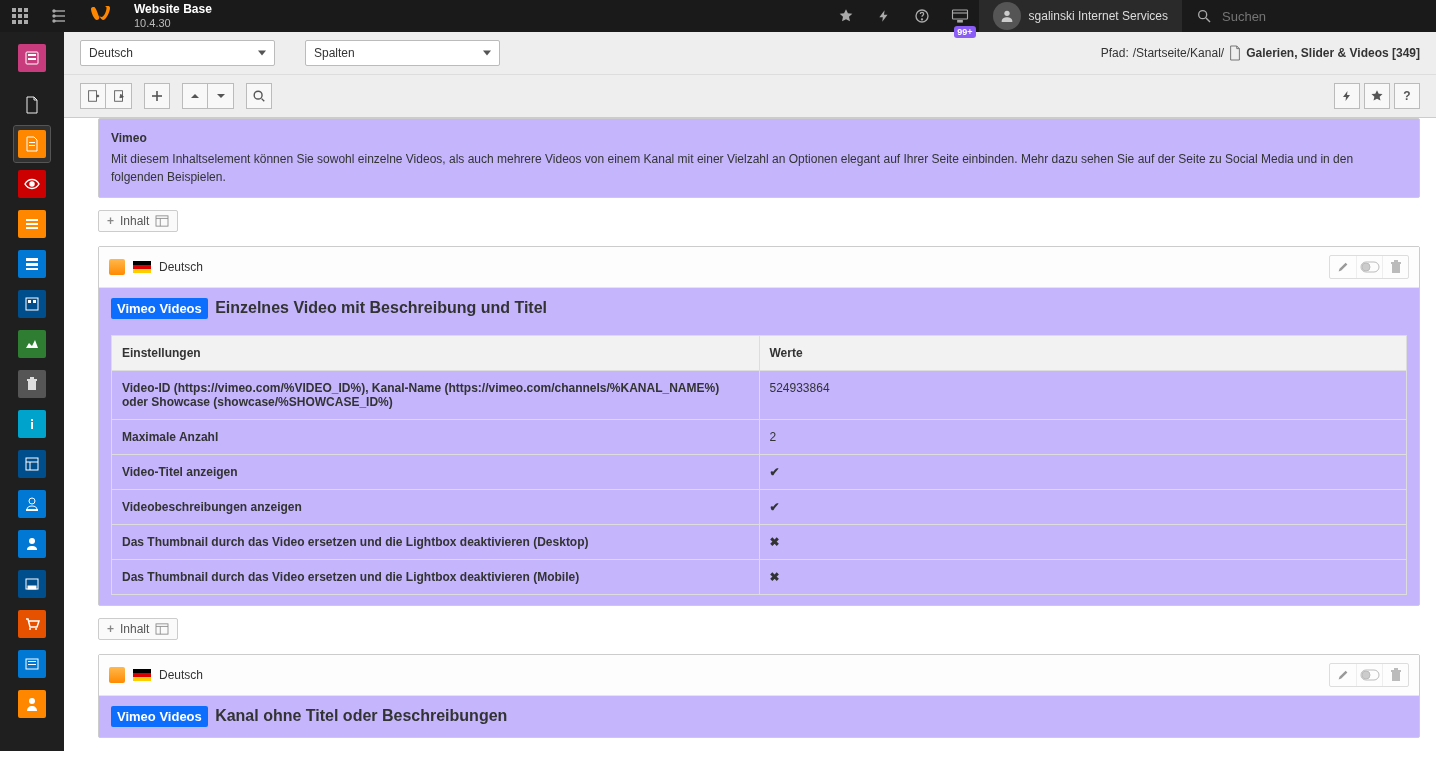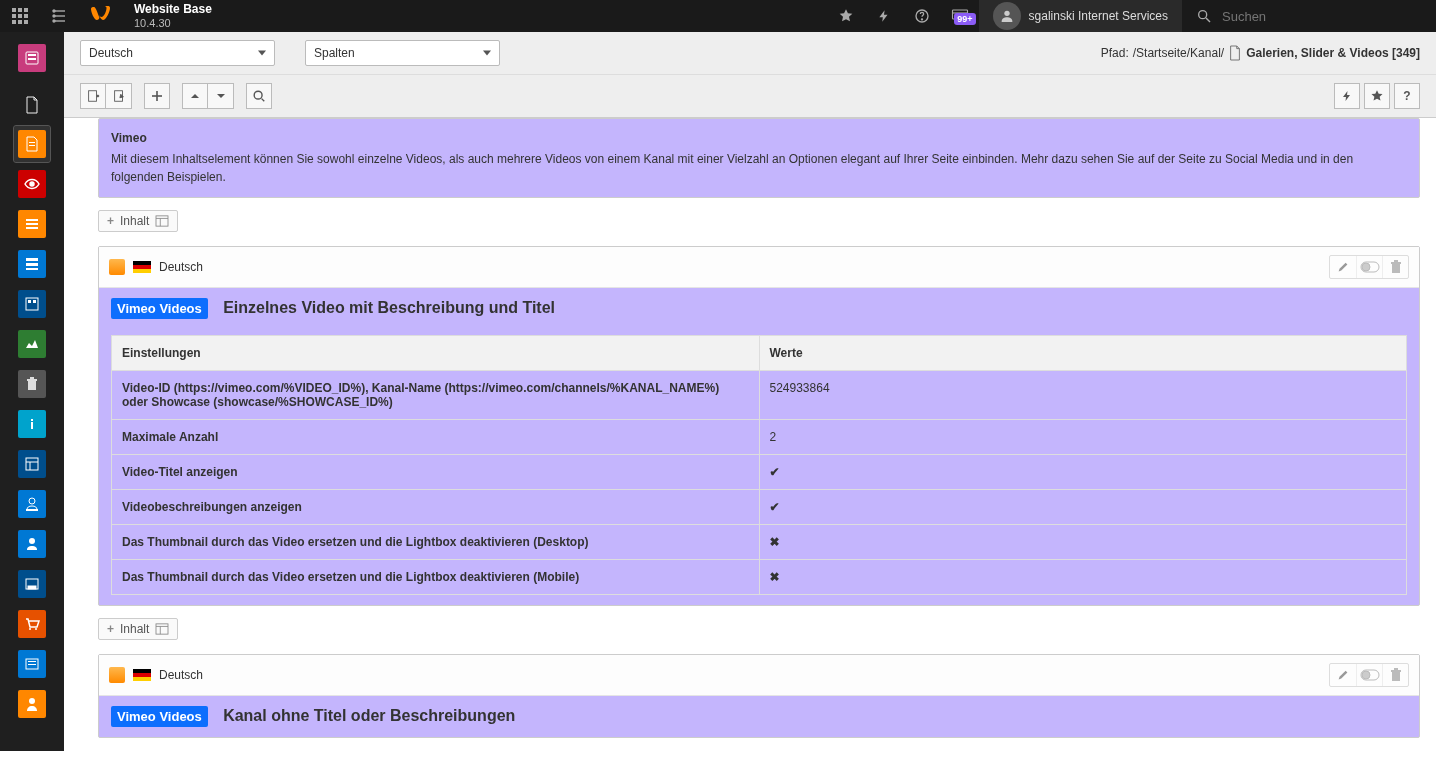--- a/index.html
+++ b/index.html
@@ -6,21 +6,21 @@
 body { font-family: Verdana, Arial, sans-serif; font-size: 12px; color: #333; background: #fff; overflow: hidden; width: 1436px; height: 764px; }
 .topbar { height: 32px; background: #1a1a1a; display: flex; align-items: center; color: #ddd; }
 .topbar-left { display: flex; align-items: center; height: 100%; }
 .topbar-btn { width: 40px; height: 45px; display: flex; align-items: center; justify-content: center; }
 .icon-logo { width: 24px; height: 24px; }
 .site-info { padding: 0 14px; display: flex; flex-direction: column; justify-content: center; font-size: 12px; line-height: 1.2; }
 .site-name { font-weight: bold; color: #fff; }
 .site-ver { font-size: 11px; color: #bbb; }
 .topbar-right { margin-left: auto; display: flex; align-items: center; height: 100%; }
 .tbtn { width: 38px; height: 45px; display: flex; align-items: center; justify-content: center; color: #ccc; position: relative; }
-.badge99 { position: absolute; bottom: 14px; right: 3px; background: #8b5cf6; color: #fff; font-size: 9px; padding: 1px 3px; border-radius: 3px; font-weight: bold; }
+.badge99 { position: absolute; bottom: 1px; right: 3px; background: #8b5cf6; color: #fff; font-size: 9px; padding: 1px 3px; border-radius: 3px; font-weight: bold; }
 .user-seg { display: flex; align-items: center; padding: 0 14px; height: 45px; background: #2a2a2a; gap: 8px; }
 .avatar { width: 28px; height: 28px; background: #555; border-radius: 50%; display: flex; align-items: center; justify-content: center; }
 .user-name { color: #ddd; font-size: 12px; }
 .search-seg { display: flex; align-items: center; padding: 0 14px; height: 45px; gap: 10px; color: #aaa; }
 .search-inp { background: transparent; border: none; color: #ec4899; font-size: 13px; outline: none; width: 200px; }
 .main-area { display: flex; height: 719px; }
 .sidebar { width: 64px; background: #1f1f1f; display: flex; flex-direction: column; align-items: center; padding-top: 6px; }
 .sb-sep { height: 8px; }
 .sb-page { width: 32px; height: 32px; display: flex; align-items: center; justify-content: center; margin: 3px 0; }
 .sb-item { width: 36px; height: 36px; display: flex; align-items: center; justify-content: center; margin: 2px 0; border-radius: 2px; }
@@ -49,21 +49,21 @@
 .add-plus { color: #888; font-weight: bold; }
 .lang-bar { display: flex; align-items: center; padding: 8px 10px; border-bottom: 1px solid #e5e5e5; gap: 8px; background:#fdfdfd; }
 .pkg-ico { width: 16px; height: 16px; background: linear-gradient(#ffb84d,#ff8a00); border-radius: 2px; }
 .flag-de { width: 18px; height: 12px; display: inline-block; background: linear-gradient(to bottom,#000 0 33%,#dd0000 33% 66%,#ffce00 66% 100%); }
 .lang-name { font-size: 12px; }
 .lang-actions { margin-left: auto; display: flex; gap: 0; border: 1px solid #ddd; border-radius: 2px; }
 .lang-actions .ic { width: 26px; height: 22px; display: flex; align-items: center; justify-content: center; color: #999; border-left: 1px solid #eee; }
 .lang-actions .ic:first-child { border-left: none; }
 .ce-body { padding: 10px 12px; }
 .plugin-tag { display: inline-block; background: #0d6efd; color: #fff; font-size: 13px; font-weight: bold; padding: 3px 6px; border-radius: 2px; vertical-align: middle; }
-.ce-title { font-size: 16px; font-weight: bold; display: inline; margin-left: 12px; vertical-align: middle; }
+.ce-title { font-size: 16px; font-weight: bold; display: inline; margin-left: 4px; vertical-align: middle; }
 .settings-table { width: 100%; border-collapse: collapse; margin-top: 16px; font-size: 12px; }
 .settings-table th, .settings-table td { border: 1px solid #ddd; padding: 10px 10px; text-align: left; vertical-align: top; }
 .settings-table th { background: #f2f2f2; font-weight: bold; }
 .settings-table td.k { font-weight: bold; width: 50%; }
 .chk { font-family: Arial; font-weight: bold; }
 svg { display: block; }
 </style>
 </head>
 <body>
 

